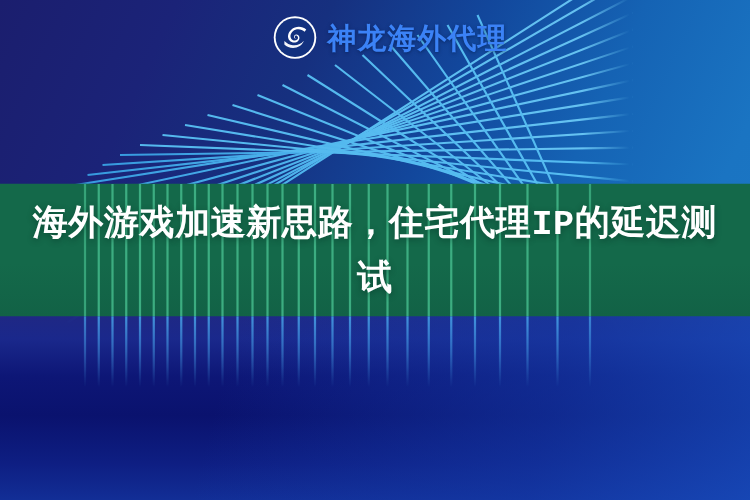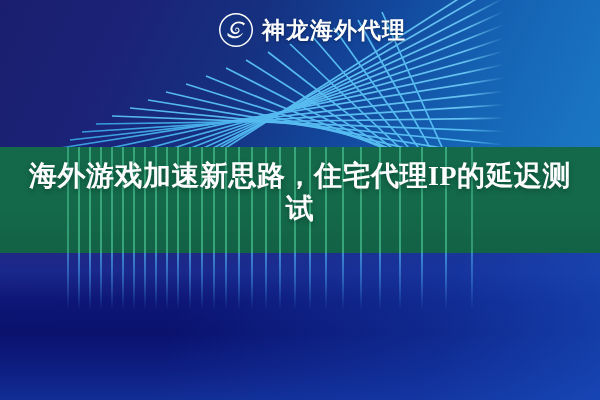--- a/index.html
+++ b/index.html
@@ -86,33 +86,33 @@
   }
   .green-lines svg{display:block;width:460px;height:106px;}
 
   
   .logo{
     position:absolute;left:218px;top:10px;height:40px;
     display:flex;align-items:center;gap:8px;
   }
   .logo-mark{width:36px;height:36px;flex:0 0 36px;}
   .logo-text{
-    color:#ffffff;font-size:23px;font-weight:bold;letter-spacing:1px;
+    color:#3b82f6;font-size:23px;font-weight:bold;letter-spacing:1px;
     text-shadow:0 1px 3px rgba(0,20,60,.55);white-space:nowrap;
     font-family:"DejaVu Sans","Liberation Sans",sans-serif;
   }
 
   
   .title{
     position:absolute;left:0;right:0;top:159px;
     text-align:center;color:#ffffff;
-    font-size:28px;font-weight:bold;line-height:33px;letter-spacing:.5px;
+    font-size:28px;font-weight:bold;line-height:44px;letter-spacing:.5px;
     text-shadow:0 2px 5px rgba(0,40,30,.45);
     padding:0 22px;box-sizing:border-box;
-    font-family:Liberation Serif, serif;
+    font-family:Liberation Mono, monospace;
   }
 </style>
 </head>
 <body>
 
 <div id="stage">
 
   <div class="bg-base"></div>
 
   <div class="grid-wrap">

